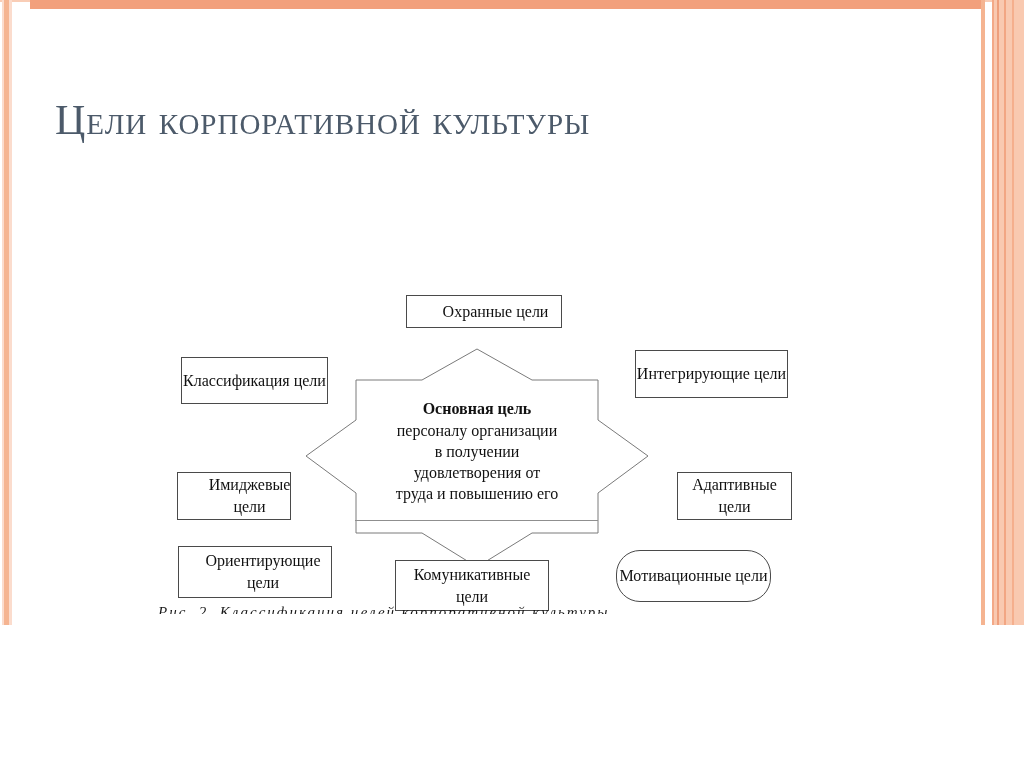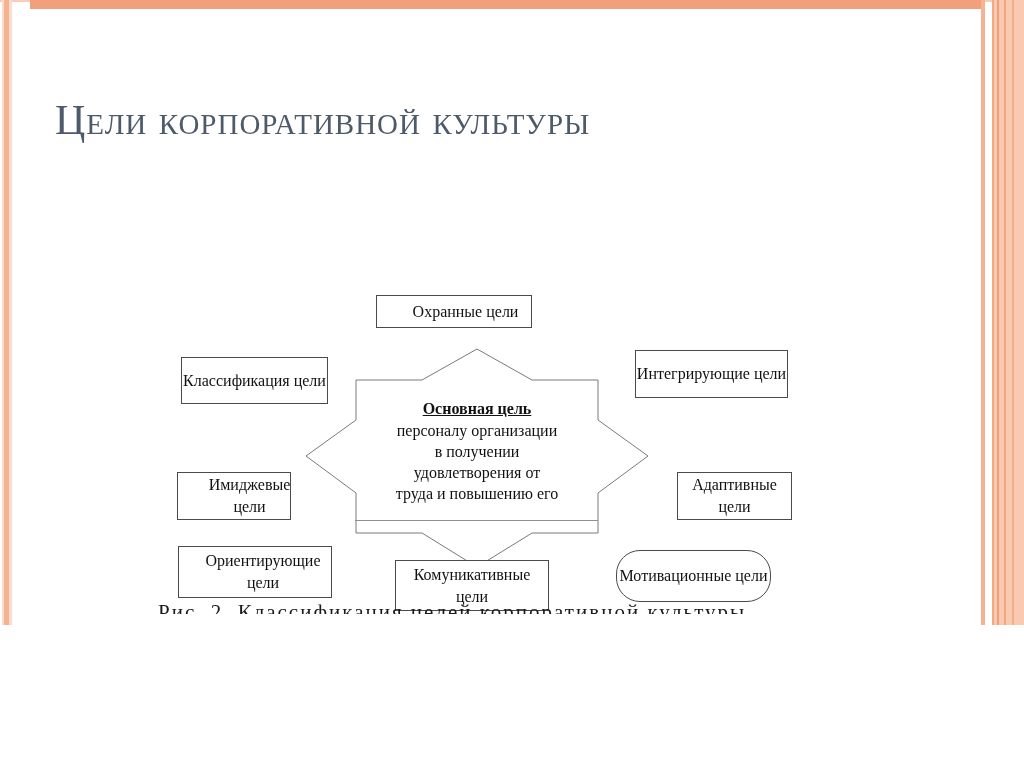--- a/index.html
+++ b/index.html
@@ -37,42 +37,42 @@
     white-space:nowrap;
   }
   
   .dbox{
     position:absolute;
     border:1px solid #4a4a4a;background:#fff;
     display:flex;align-items:center;justify-content:center;
     text-align:center;font-size:16px;line-height:1.35;color:#111;
     box-sizing:border-box;
   }
-  .b0{left:376px;top:295px;width:156px;height:33px;padding-left:23px;}
+  .b0{left:406px;top:295px;width:156px;height:33px;padding-left:23px;}
   .b1{left:181px;top:357px;width:147px;height:47px;}
   .b2{left:635px;top:350px;width:153px;height:48px;}
   .b3{left:177px;top:472px;width:114px;height:48px;padding-left:31px;}
   .b4{left:677px;top:472px;width:115px;height:48px;}
   .b5{left:178px;top:546px;width:154px;height:52px;padding-left:16px;}
   .b6{left:395px;top:560px;width:154px;height:51px;}
   .b7{left:616px;top:550px;width:155px;height:52px;border-radius:24px;}
   
   .star-svg{position:absolute;left:303px;top:347px;}
   .star-text{
     position:absolute;left:357px;top:398px;width:240px;height:122px;
     overflow:hidden;text-align:center;font-size:16px;line-height:21px;color:#111;
   }
-  .star-heading{font-weight:bold;text-decoration:underline;height:22px;}
+  .star-heading{font-weight:bold;height:22px;}
   .star-line{height:21px;}
   .clip-line{position:absolute;left:355px;top:520px;width:243px;height:0;border-top:1px solid #8f8f8f;}
   
   .fig-caption{
     position:absolute;left:158px;top:601px;width:662px;height:13px;
-    overflow:hidden;font-size:21px;line-height:22px;color:#1a1a1a;
-    white-space:nowrap;letter-spacing:2px;
+    overflow:hidden;font-size:15px;line-height:22px;color:#1a1a1a;
+    white-space:nowrap;letter-spacing:2px;font-style:italic;
   }
 </style>
 </head>
 <body>
 
 <div id="slide">
 
   <div class="hairline-top"></div>
   <div class="top-bar"></div>
   <div class="stripe ls1"></div>

